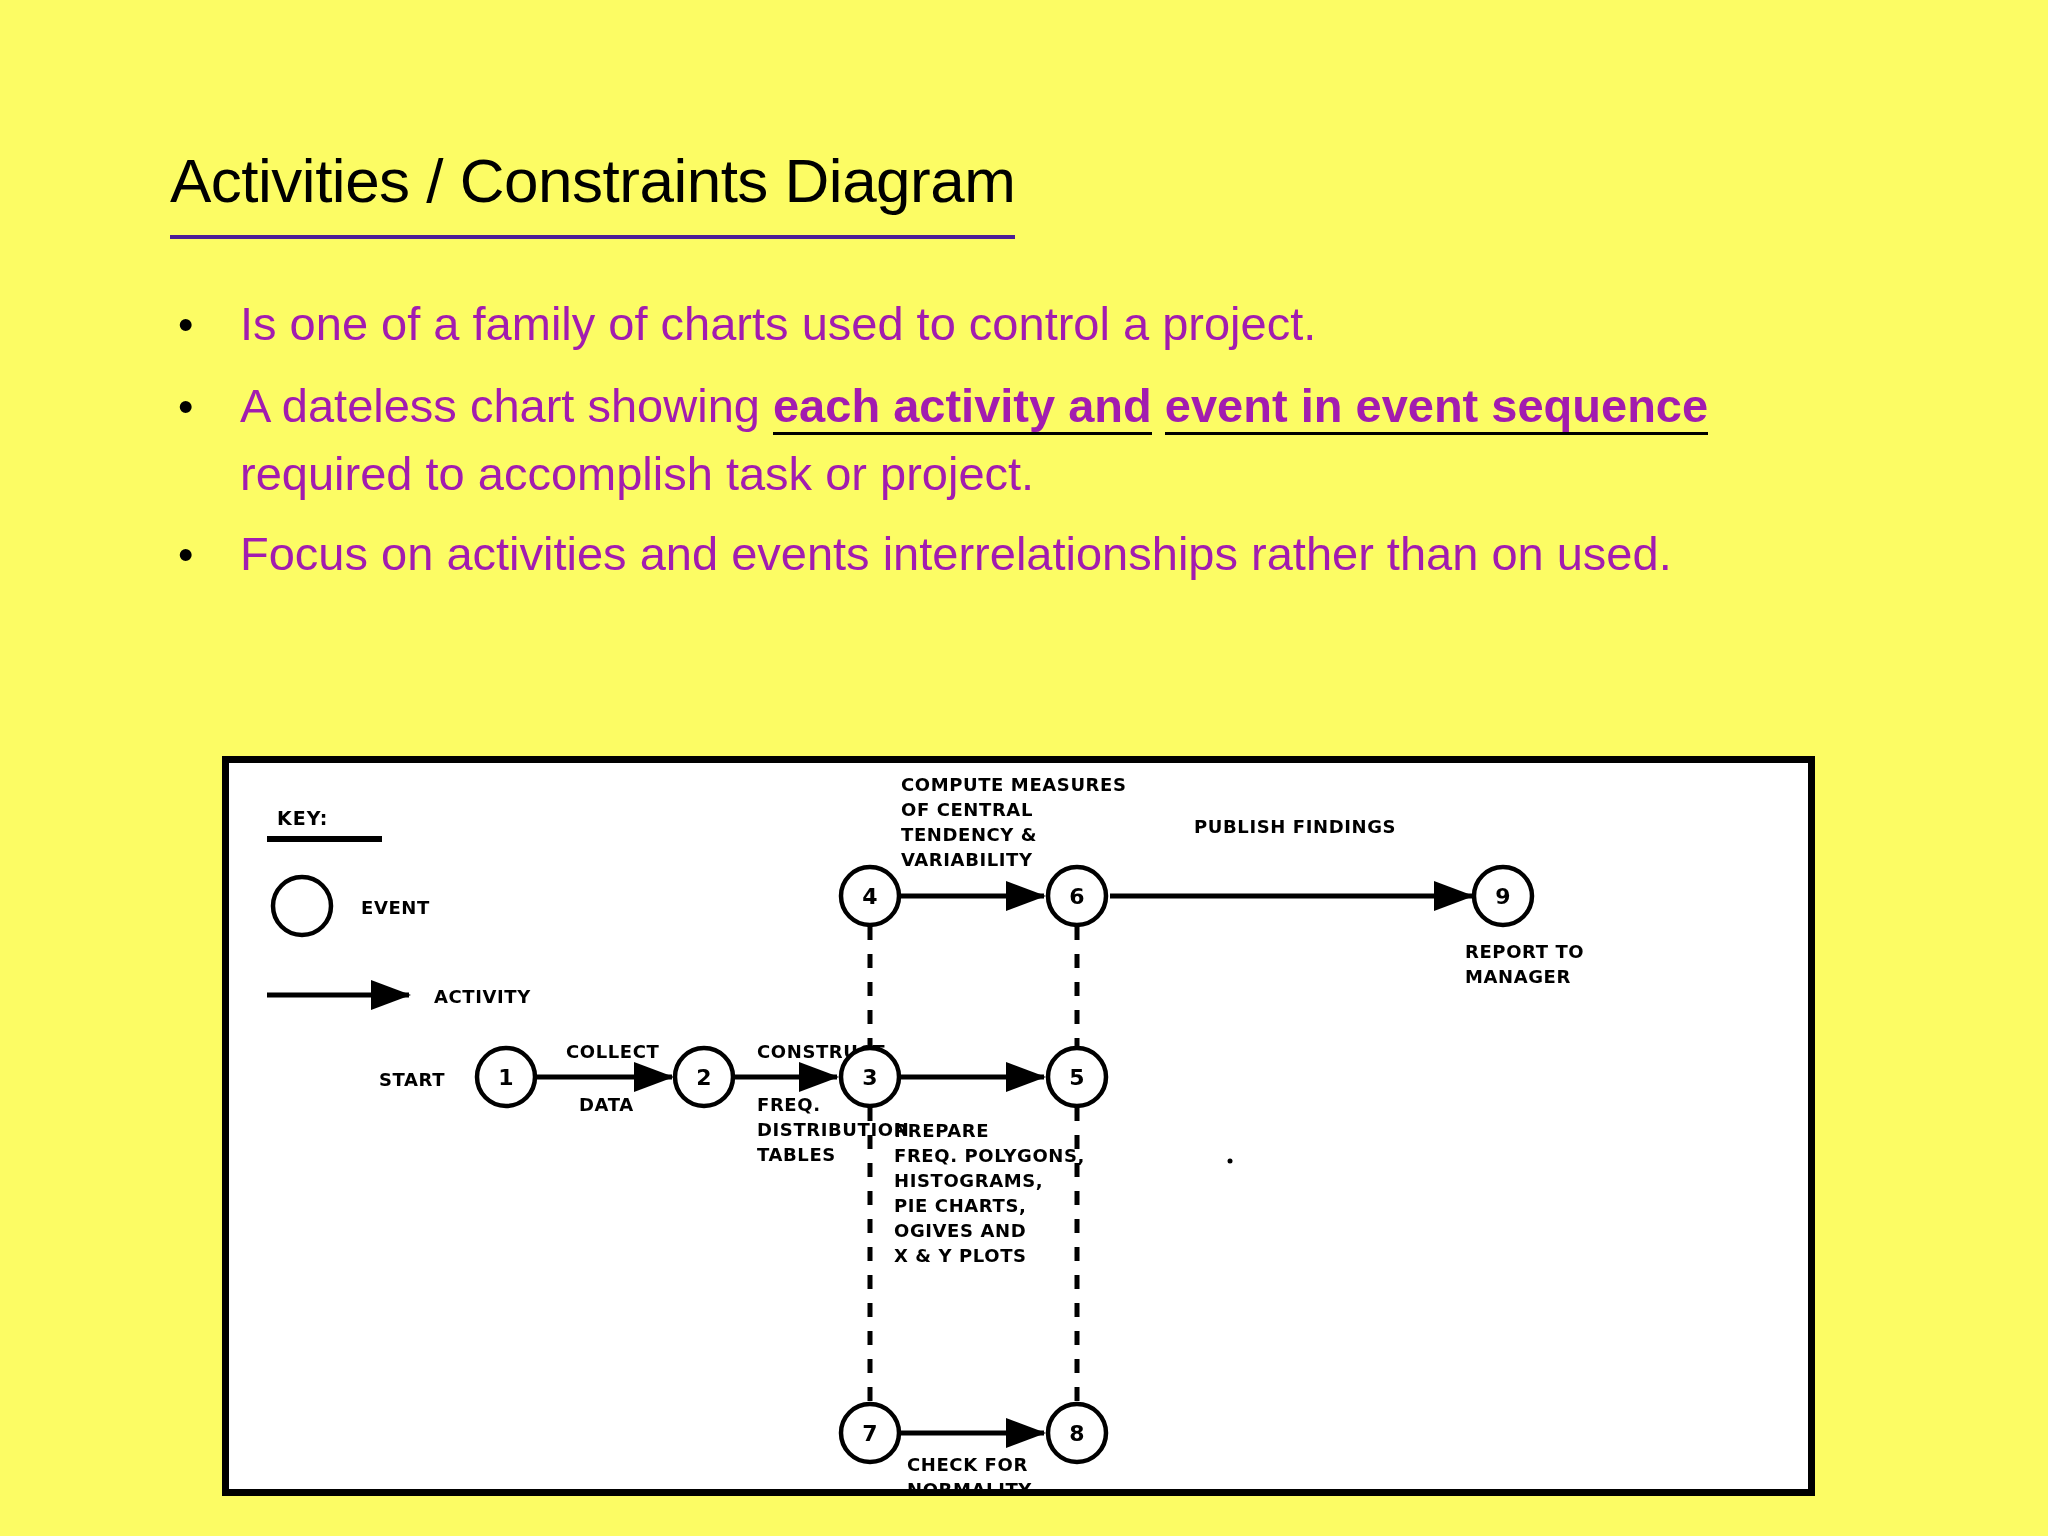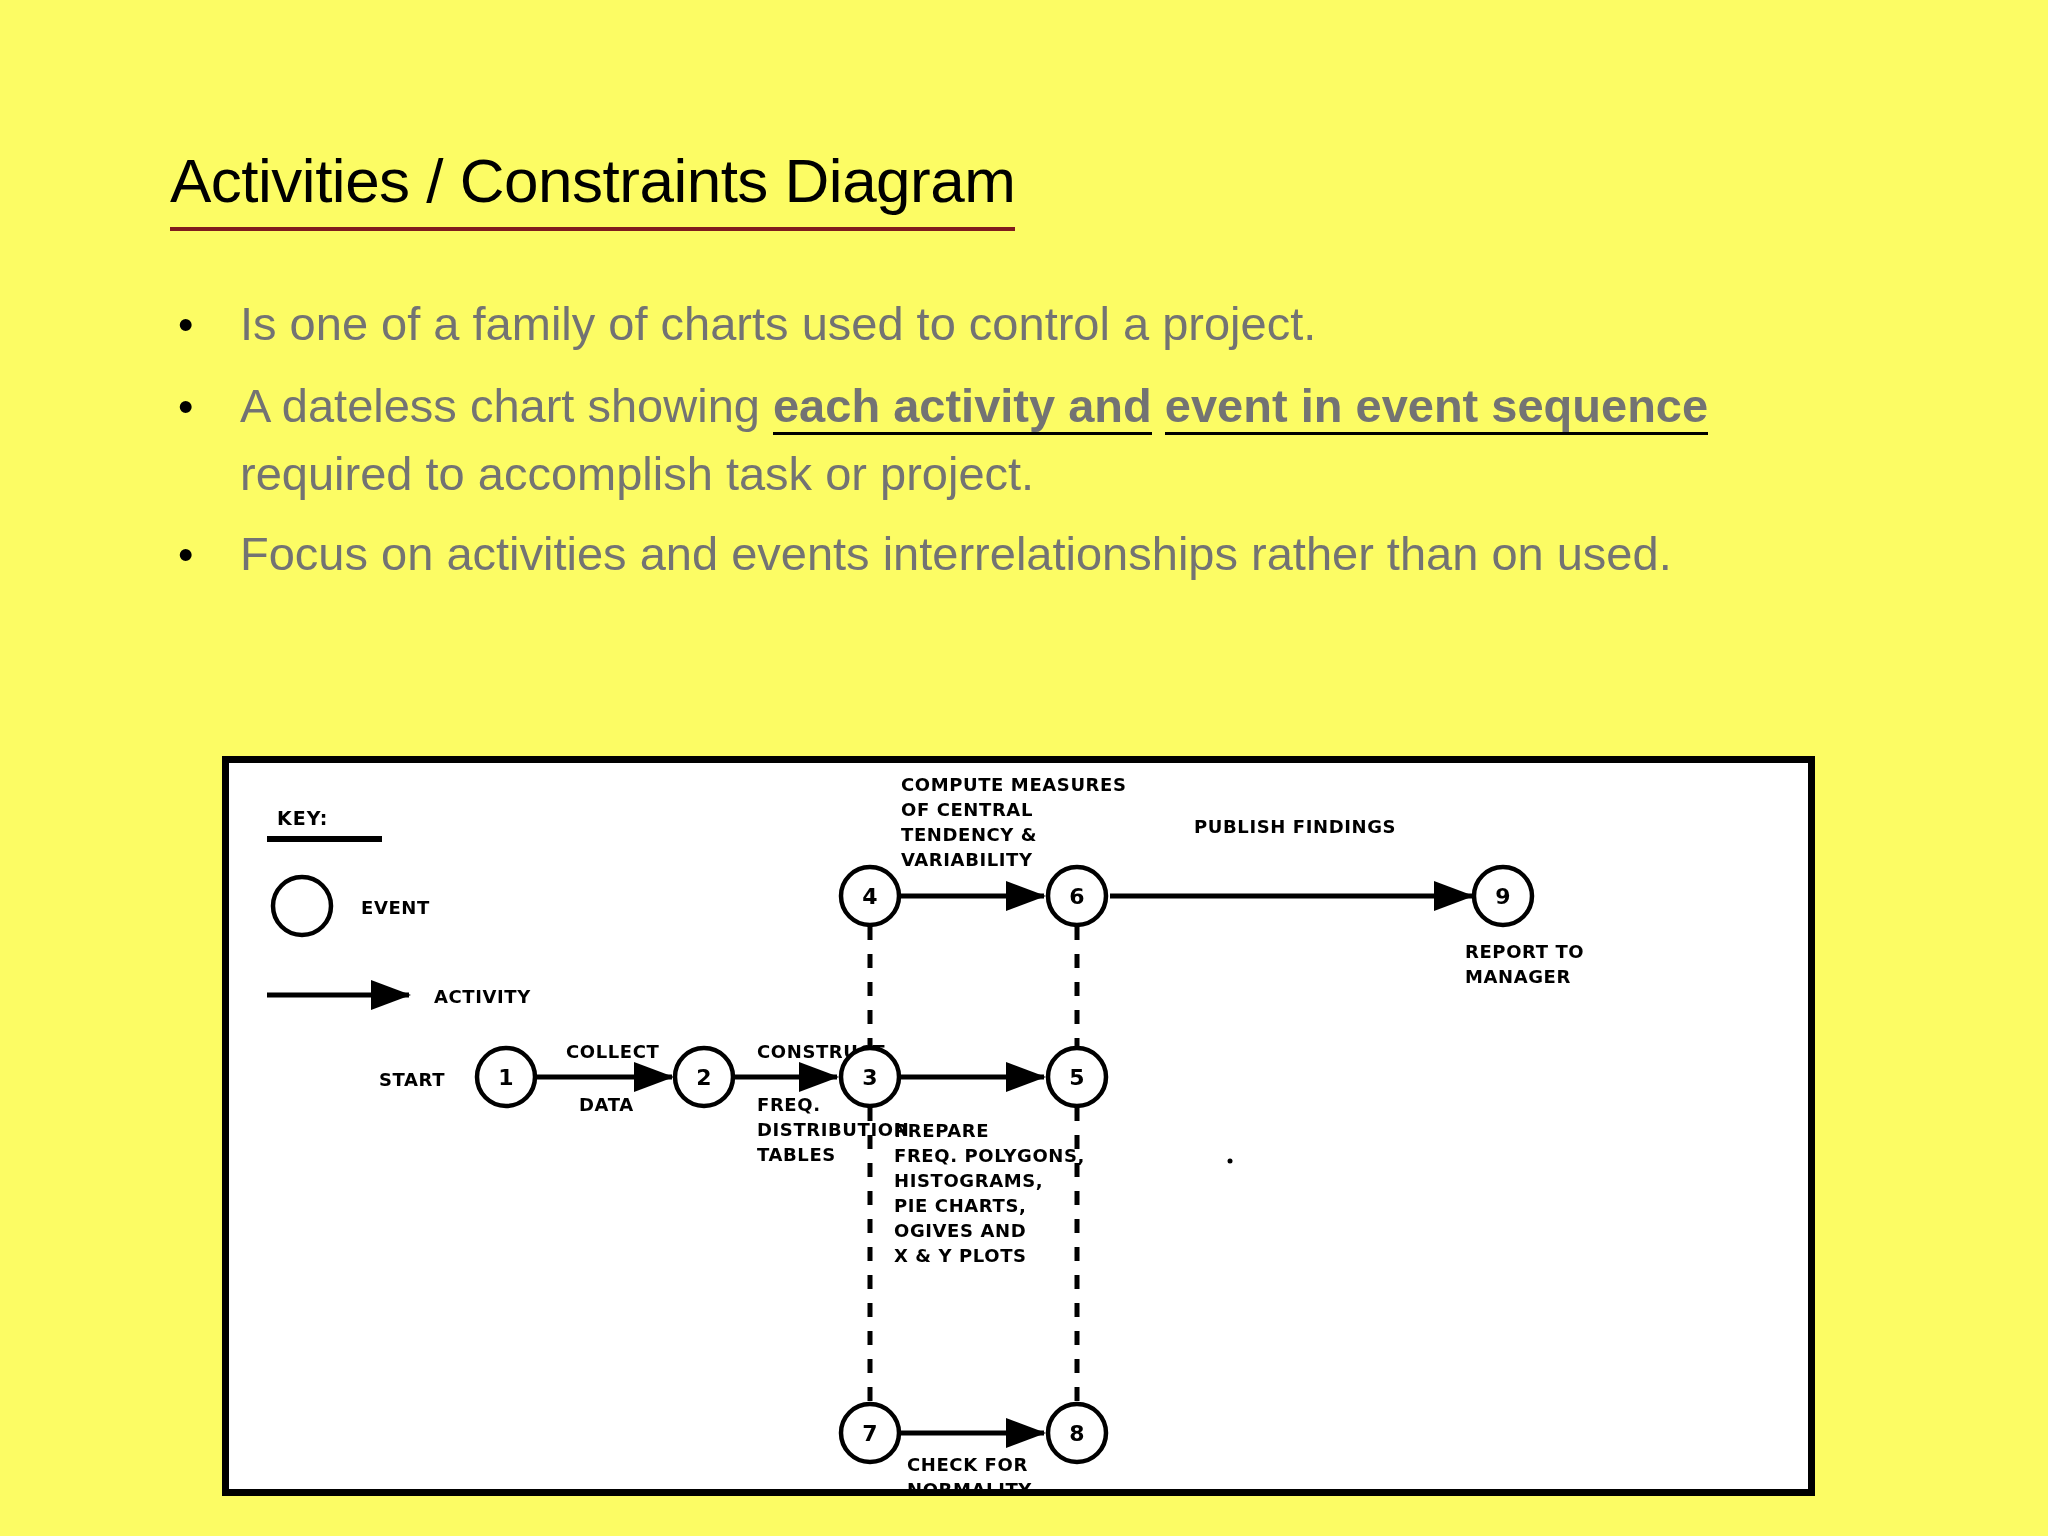--- a/index.html
+++ b/index.html
@@ -21,22 +21,22 @@
     position: absolute;
     left: 170px;
     top: 150px;
     font-size: 62px;
     line-height: 1.0;
     color: #000000;
     letter-spacing: -0.5px;
     white-space: nowrap;
   }
   #slide-title .u {
-    border-bottom: 4px solid #7f1d1d;
-    padding-bottom: 12px;
+    border-bottom: 4px solid #4c1d95;
+    padding-bottom: 20px;
   }
 
   
   #bullets {
     position: absolute;
     left: 170px;
     top: 290px;
     width: 1700px;
   }
   .bullet-row {
@@ -49,21 +49,21 @@
     flex: 0 0 62px;
     font-size: 44px;
     line-height: 70px;
     text-align: left;
     padding-left: 8px;
     color: #000;
   }
   .bullet-text {
     font-size: 47px;
     line-height: 68px;
-    color: #737373;
+    color: #a21caf;
     flex: 1 1 auto;
     max-width: 1630px;
   }
   .bullet-text u {
     text-decoration: none;
     border-bottom: 3px solid #000;
     font-weight: bold;
   }
 
   

